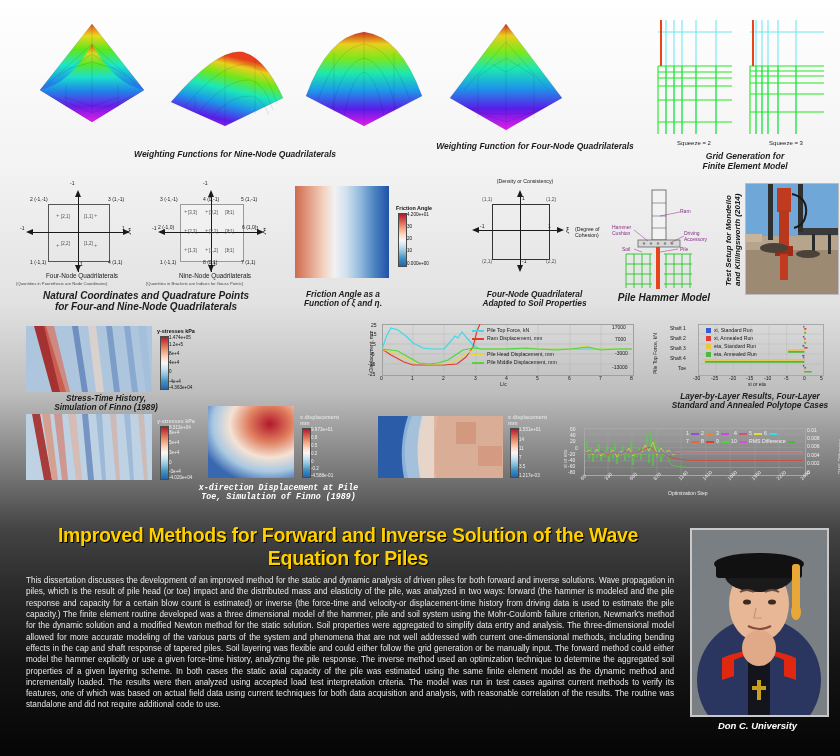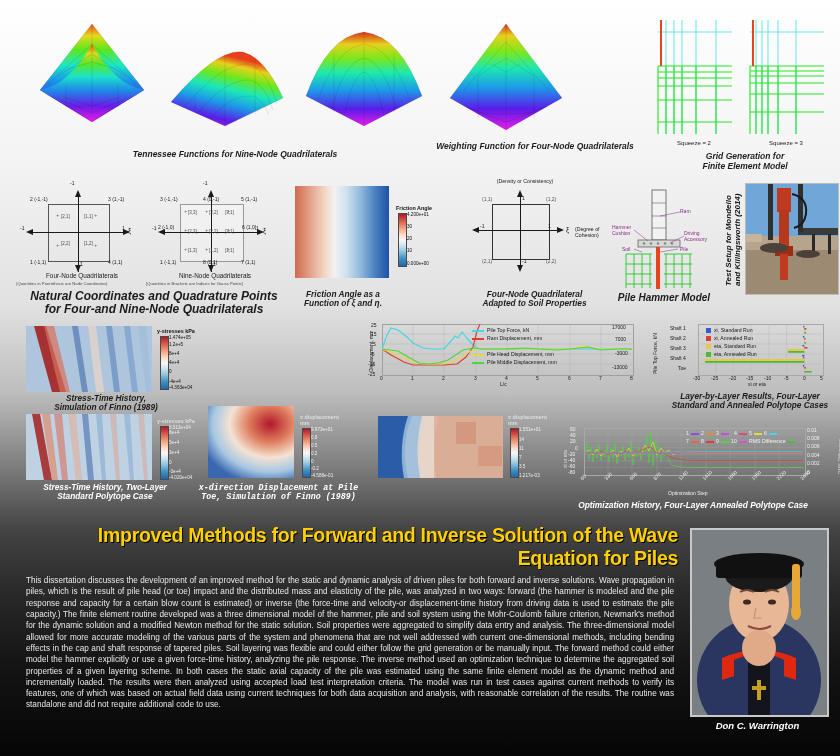--- a/index.html
+++ b/index.html
@@ -30,21 +30,21 @@
   .cbtitle{position:absolute;font-size:5.4px;font-weight:bold;color:#111;white-space:nowrap;}
   
   .chart{position:absolute;background:rgba(120,120,120,.0);}
   .plotbox{position:absolute;border:1px solid #8d8d8d;}
   .axlab{position:absolute;font-size:5px;color:#f0f0f0;white-space:nowrap;}
   .axlab.d{color:#1a1a1a;}
   .legtxt{position:absolute;font-size:5.2px;color:#f2f2f2;white-space:nowrap;}
   .legline{position:absolute;height:1.5px;}
   .rot90{transform:rotate(-90deg);transform-origin:0 0;}
   
-  #title{position:absolute;left:18px;top:524px;width:660px;text-align:right;
+  #title{position:absolute;left:18px;top:524px;width:660px;text-align:center;
     color:#FFD000;font-weight:bold;font-size:19.5px;letter-spacing:-0.3px;
     font-family:"Liberation Sans Narrow","Liberation Sans",sans-serif;
     text-shadow:1px 1px 0 #000,-0.5px -0.5px 0 #3a3000;}
   #byline{position:absolute;left:18px;top:550px;width:660px;text-align:center;color:#fff;
     font-style:italic;font-weight:bold;font-size:10.5px;}
   #abstract{position:absolute;left:26px;top:575px;width:648px;color:#e9e9e9;font-size:8.2px;
     line-height:1.38;text-align:justify;}
   
   #portrait{position:absolute;left:690px;top:528px;width:135px;height:185px;
     border:2px solid #c9c9c9;background:#6f7478;overflow:hidden;}
@@ -136,21 +136,21 @@
         <path d="M18 84 Q36 32 64 28 Q92 32 110 84"></path>
         <path d="M32 92 Q44 46 64 42 Q84 46 96 92"></path>
         <path d="M44 100 Q52 60 64 56 Q76 60 84 100"></path>
         <path d="M34 96 L34 36"></path>
           <path d="M64 110 L64 16"></path>
           <path d="M94 96 L94 36"></path>
       </g>
     </svg>
   </div>
 
-  <div class="cap capdark" style="position:absolute;left:90px;top:150px;width:290px;font-size:8.5px;">Tennessee Functions for Nine-Node Quadrilaterals</div>
+  <div class="cap capdark" style="position:absolute;left:90px;top:150px;width:290px;font-size:8.5px;">Weighting Functions for Nine-Node Quadrilaterals</div>
 
   <div class="surf" style="left:440px;top:14px;width:130px;height:132px;">
     <svg class="surfcanvas" viewBox="0 0 130 132" preserveAspectRatio="none">
       <defs>
         <linearGradient id="g4" x1="0" y1="1" x2="0" y2="0">
           <stop offset="0" stop-color="#e81ce8"></stop>
             <stop offset="0.2" stop-color="#5a1ce8"></stop>
           <stop offset="0.4" stop-color="#1c9ae8"></stop>
             <stop offset="0.58" stop-color="#1ce8b0"></stop>
           <stop offset="0.74" stop-color="#7ce81c"></stop>
@@ -306,21 +306,21 @@
     <div class="lblg" style="left:57px;top:43px;">[2,2]</div>
     <div class="lblg" style="left:73px;top:43px;">[2,1]</div>
     <div class="lblg" style="left:36px;top:62px;">[1,3]</div>
     <div class="lblg" style="left:57px;top:62px;">[1,2]</div>
     <div class="lblg" style="left:73px;top:62px;">[1,1]</div>
   </div>
   <div class="lbl" style="left:152px;top:272px;width:126px;text-align:center;font-size:6.4px;color:#1a1a1a;">Nine-Node Quadrilaterals</div>
 
   <div class="lblg" style="left:16px;top:281px;font-size:4.2px;">(Quantities in Parenthesis are Node Coordinates)</div>
   <div class="lblg" style="left:146px;top:281px;font-size:4.2px;">[Quantities in Brackets are Indices for Gauss Points]</div>
-  <div class="cap capdark" style="position:absolute;left:24px;top:290px;width:260px;font-size:12px;white-space:pre-line;">Natural Coordinates and Quadrature Points
+  <div class="cap capdark" style="position:absolute;left:16px;top:290px;width:260px;font-size:10px;white-space:pre-line;">Natural Coordinates and Quadrature Points
 for Four-and Nine-Node Quadrilaterals</div>
 
   <div class="fieldimg" style="left:295px;top:186px;width:94px;height:92px;background:linear-gradient(90deg,#cf6a50 0%,#e3a188 16%,#f2d1bf 30%,#f2f2f2 42%,#cfe0ee 55%,#8fb8dc 70%,#4a82c0 85%,#2050a8 100%);"></div>
   <div class="cbtitle" style="left:396px;top:205px;">Friction Angle</div>
   <div class="cbar rb" style="left:398px;top:213px;height:52px;"></div>
   <div class="cblab" style="left:407px;top:212px;">4.200e+01</div>
   <div class="cblab" style="left:407px;top:224px;">30</div>
   <div class="cblab" style="left:407px;top:236px;">20</div>
   <div class="cblab" style="left:407px;top:248px;">10</div>
   <div class="cblab" style="left:407px;top:261px;">0.000e+00</div>
@@ -465,22 +465,20 @@
   </div>
   <div class="cbtitle" style="left:157px;top:418px;color:#ddd;">y-stresses kPa</div>
   <div class="cbar rb" style="left:160px;top:426px;height:52px;"></div>
   <div class="cblab" style="left:169px;top:425px;color:#eee;">8.313e+04</div>
   <div class="cblab" style="left:169px;top:430px;color:#eee;">8e+4</div>
   <div class="cblab" style="left:169px;top:440px;color:#eee;">5e+4</div>
   <div class="cblab" style="left:169px;top:450px;color:#eee;">3e+4</div>
   <div class="cblab" style="left:169px;top:460px;color:#eee;">0</div>
   <div class="cblab" style="left:169px;top:469px;color:#eee;">-3e+4</div>
   <div class="cblab" style="left:169px;top:475px;color:#eee;">-4.020e+04</div>
-  <div class="cap capwhite" style="position:absolute;left:10px;top:483px;width:190px;font-size:8.3px;white-space:pre-line;">Stress-Time History, Two-Layer
-Standard Polytope Case</div>
 
   <div class="fieldimg" style="left:208px;top:406px;width:86px;height:72px;overflow:hidden;">
     <svg class="svgfull" viewBox="0 0 86 72" preserveAspectRatio="none">
       <defs>
         <radialGradient id="rg1" cx="0.72" cy="0.25" r="0.85">
           <stop offset="0" stop-color="#b2182b"></stop>
             <stop offset="0.3" stop-color="#e08060"></stop>
           <stop offset="0.55" stop-color="#f4e2d4"></stop>
             <stop offset="0.78" stop-color="#a8c8e2"></stop>
           <stop offset="1" stop-color="#3a68b0"></stop>
@@ -715,21 +713,20 @@
     <div class="legline" style="left:133px;top:15px;width:8px;background:#e06a3c;"></div>
     <div class="legtxt" style="left:143px;top:12px;color:#f0f0f0;">8</div>
     <div class="legline" style="left:148px;top:15px;width:8px;background:#e03c31;"></div>
     <div class="legtxt" style="left:158px;top:12px;color:#f0f0f0;">9</div>
     <div class="legline" style="left:163px;top:15px;width:8px;background:#4fd63f;"></div>
     <div class="legtxt" style="left:173px;top:12px;color:#f0f0f0;">10</div>
     <div class="legline" style="left:181px;top:15px;width:8px;background:#d84fd8;"></div>
     <div class="legtxt" style="left:191px;top:12px;color:#f0f0f0;">RMS Difference</div>
     <div class="legline" style="left:229px;top:15px;width:8px;background:#4fb83f;"></div>
   </div>
-  <div class="cap capwhite" style="position:absolute;left:548px;top:501px;width:290px;font-size:8.4px;">Optimization History, Four-Layer Annealed Polytope Case</div>
 
   <div id="title">Improved Methods for Forward and Inverse Solution of the Wave Equation for Piles</div>
   <div id="abstract">This dissertation discusses the development of an improved method for the static and dynamic analysis of driven piles for both forward and inverse solutions. Wave propagation in piles, which is the result of pile head (or toe) impact and the distributed mass and elasticity of the pile, was analyzed in two ways: forward (the hammer is modeled and the pile response and capacity for a certain blow count is estimated) or inverse (the force-time and velocity-or displacement-time history from driving data is used to estimate the pile capacity.) The finite element routine developed was a three dimensional model of the hammer, pile and soil system using the Mohr-Coulomb failure criterion, Newmark's method for the dynamic solution and a modified Newton method for the static solution. Soil properties were aggregated to simplify data entry and analysis. The three-dimensional model allowed for more accurate modeling of the various parts of the system and phenomena that are not well addressed with current one-dimensional methods, including bending effects in the cap and shaft response of tapered piles. Soil layering was flexible and could either follow the grid generation or be manually input. The forward method could either model the hammer explicitly or use a given force-time history, analyzing the pile response. The inverse method used an optimization technique to determine the aggregated soil properties of a given layering scheme. In both cases the static axial capacity of the pile was estimated using the same finite element model as the dynamic method and incrementally loaded. The results were then analyzed using accepted load test interpretation criteria. The model was run in test cases against current methods to verify its features, one of which was based on actual field data using current techniques for both data acquisition and analysis, with reasonable correlation of the results. The routine was standalone and did not require additional code to use.</div>
 
   <div id="portrait">
     <svg class="svgfull" viewBox="0 0 135 185" preserveAspectRatio="none">
       <rect width="135" height="185" fill="#7a7f84"></rect>
       <ellipse cx="67" cy="150" rx="62" ry="62" fill="#2a3560"></ellipse>
       <path d="M30 128 Q67 112 104 128 L104 150 Q67 136 30 150 Z" fill="#e02810"></path>
       <path d="M42 130 Q67 118 92 130 L92 185 L42 185 Z" fill="#2a3560"></path>
@@ -744,15 +741,15 @@
       <rect x="100" y="34" width="8" height="46" rx="3" fill="#e8a838"></rect>
       <ellipse cx="104" cy="82" rx="5" ry="8" fill="#e8a838"></ellipse>
       <ellipse cx="55" cy="72" rx="4" ry="2.6" fill="#3a2a20"></ellipse>
       <ellipse cx="80" cy="72" rx="4" ry="2.6" fill="#3a2a20"></ellipse>
       <path d="M48 62 Q55 58 62 62" stroke="#6a4a38" stroke-width="2" fill="none"></path>
       <path d="M73 62 Q80 58 87 62" stroke="#6a4a38" stroke-width="2" fill="none"></path>
       <path d="M56 96 Q67 102 79 96" stroke="#8a4a40" stroke-width="2.2" fill="none"></path>
       <path d="M64 78 L62 88 L70 88" stroke="#c89070" stroke-width="1.2" fill="none"></path>
     </svg>
   </div>
-  <div id="portraitname">Don C. Warrington</div>
+  <div id="portraitname">Don C. University</div>
 
 </div>
 
 </body></html>

